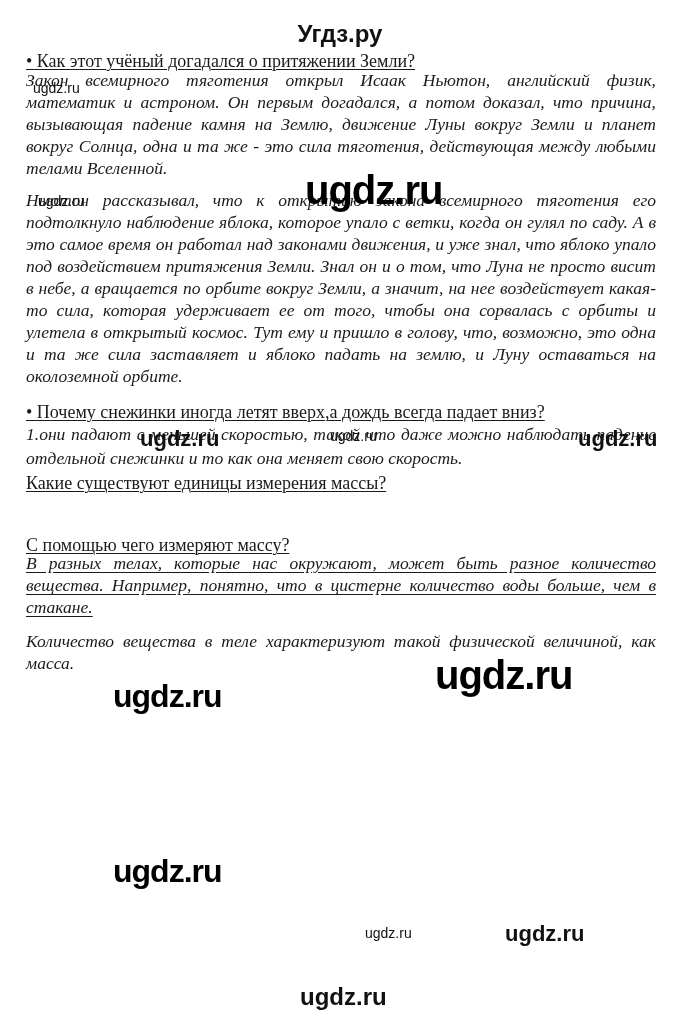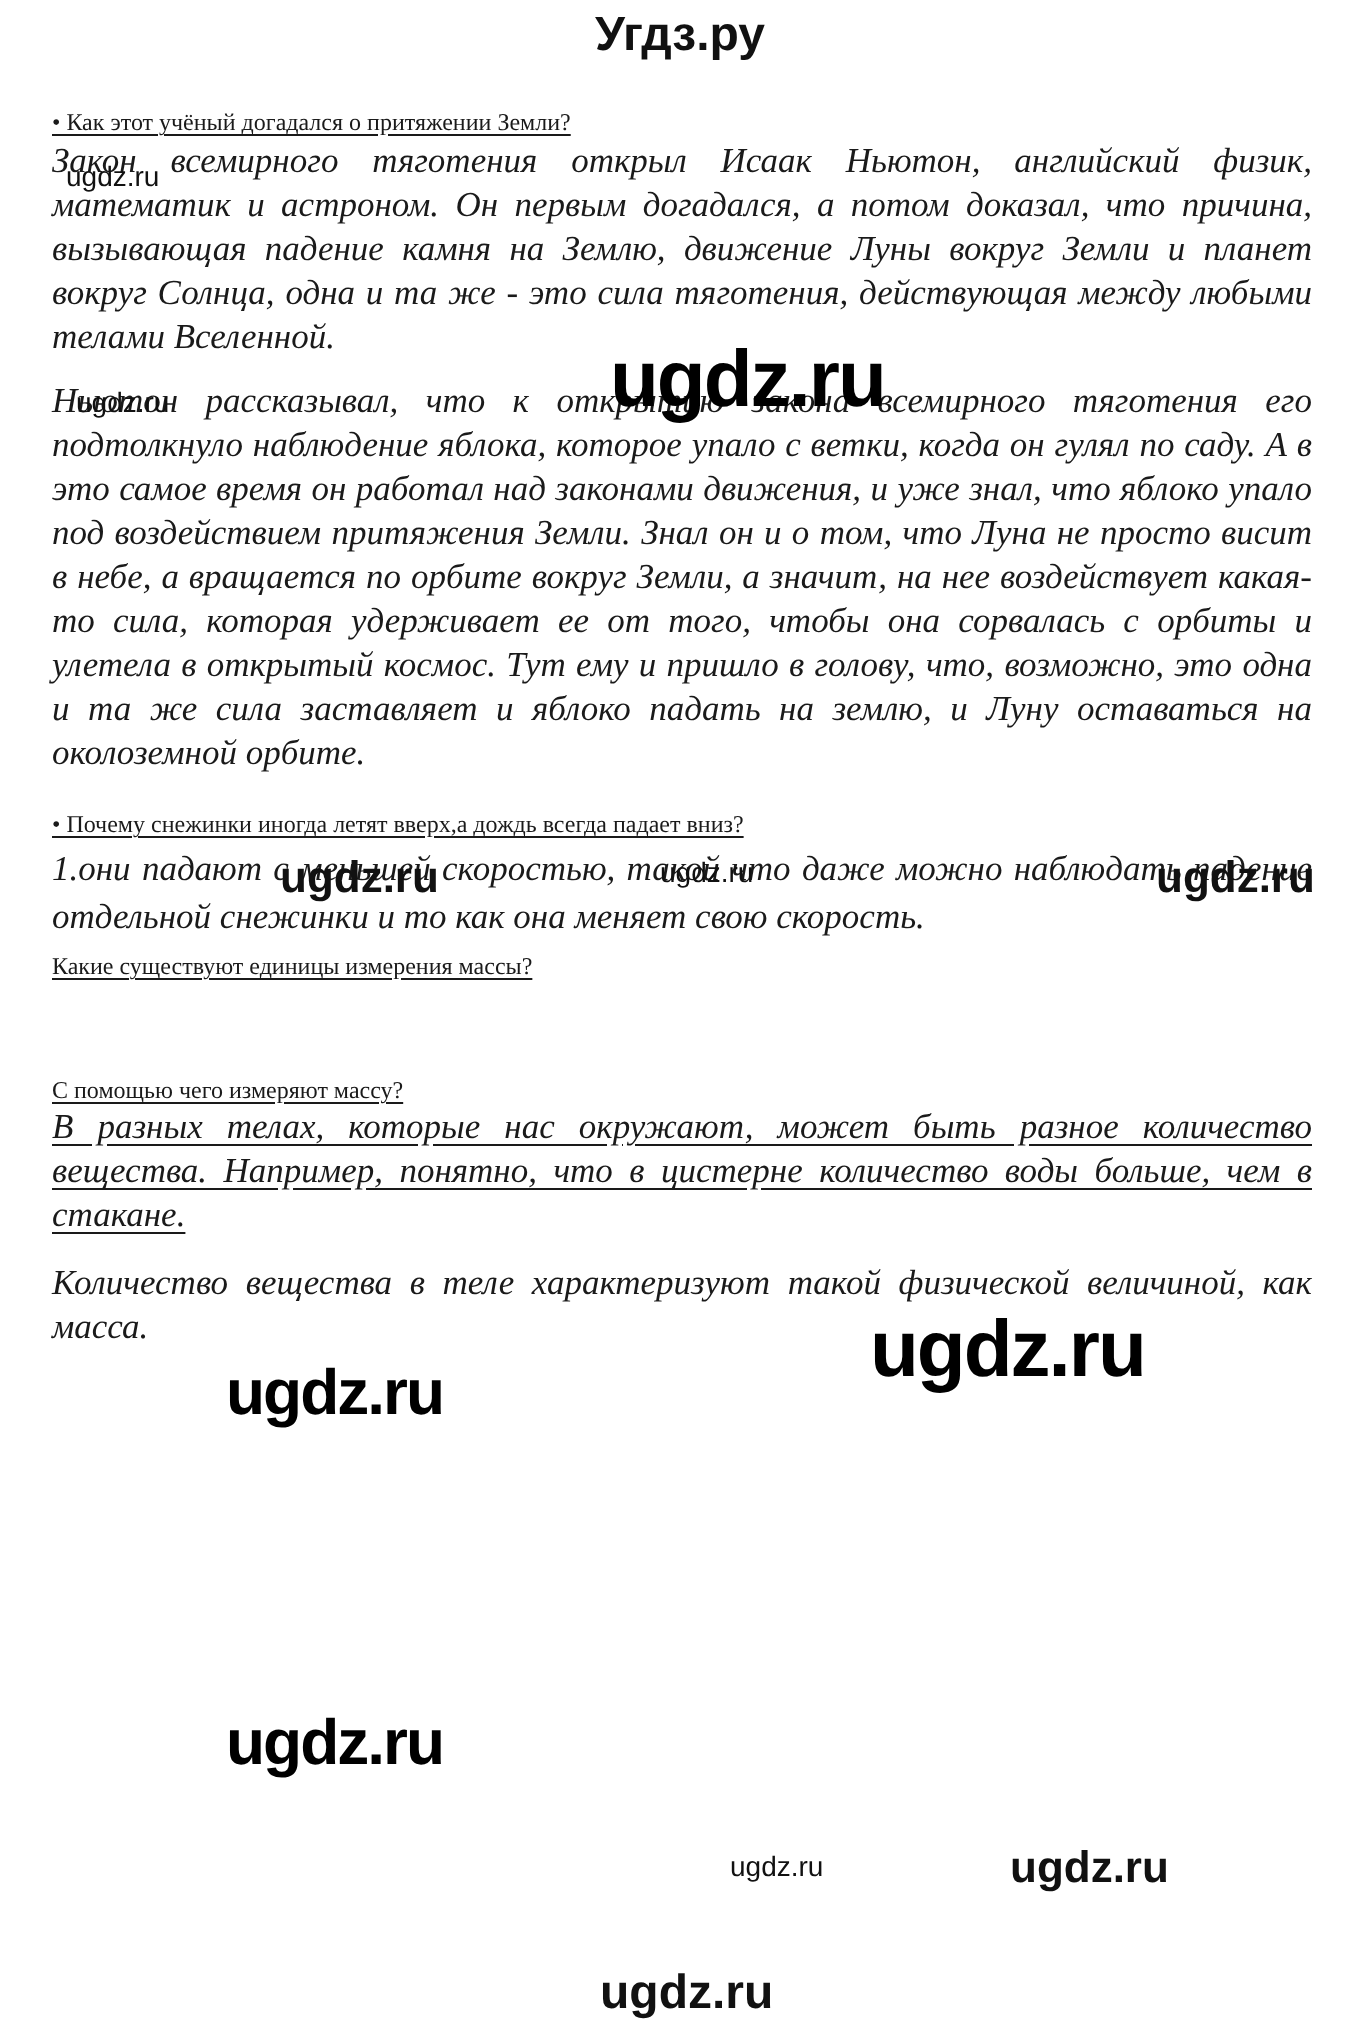--- a/index.html
+++ b/index.html
@@ -1,23 +1,23 @@
 <!DOCTYPE html>
 <html><head>
   <meta charset="utf-8">
   <style>
     html, body { margin: 0; padding: 0; background: #ffffff; }
     body { width: 680px; height: 1011px; position: relative; overflow: hidden; color: #1a1a1a; }
     .site-title {
-      position: absolute; top: 4px; left: 0; width: 680px; text-align: center;
+      position: absolute; top: 20px; left: 0; width: 680px; text-align: center;
       font-family: "Liberation Sans", sans-serif; font-weight: bold; font-size: 24px; color: #111;
     }
     .page { position: absolute; left: 26px; top: 50px; width: 630px; }
     .q {
-      font-family: "Liberation Serif", serif; font-size: 12px; line-height: 22px;
+      font-family: "Liberation Serif", serif; font-size: 18px; line-height: 22px;
       text-decoration: underline; text-decoration-thickness: 1px; text-underline-offset: 2px; white-space: nowrap;
     }
     .para {
       font-family: "Liberation Serif", serif; font-style: italic; font-size: 17.5px;
       text-align: justify; text-align-last: left; margin: 0;
     }
     .lh30 { line-height: 22px; }
     .lh23 { line-height: 23.5px; }
     .u { text-decoration: underline; text-underline-offset: 3px; }
     .wm-s { position: absolute; font-family: "Liberation Sans", sans-serif; font-size: 14px; color: #111; }

